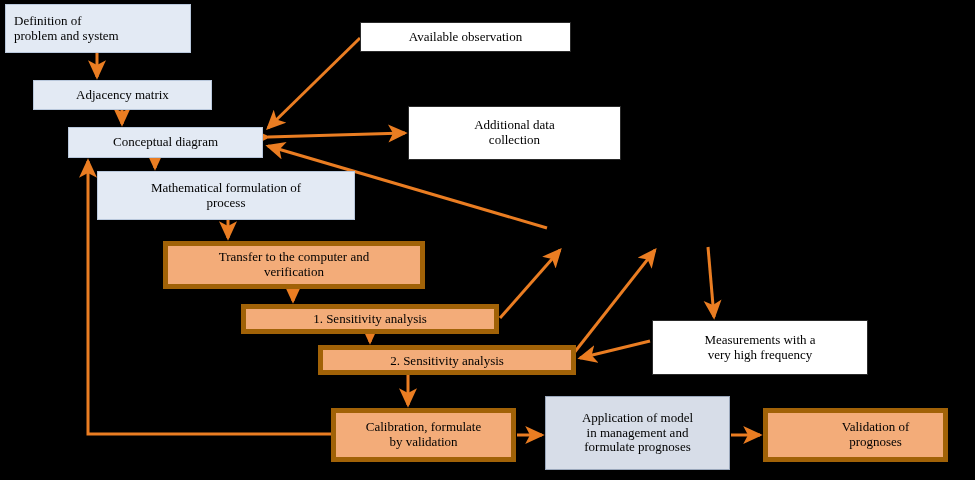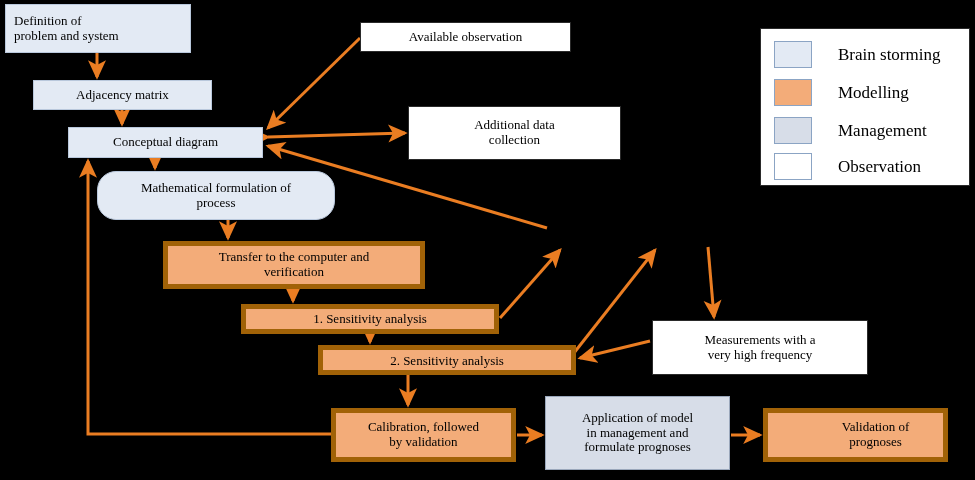--- a/index.html
+++ b/index.html
@@ -60,36 +60,36 @@
   <div class="node brain" style="left:5px;top:4px;width:186px;height:49px;justify-content:flex-start;text-align:left;padding-left:8px;">
     <span style="white-space:pre-line;">Definition of
 problem and system</span>
   </div>
   <div class="node brain" style="left:33px;top:80px;width:179px;height:30px;">
     <span style="white-space:pre-line;">Adjacency matrix</span>
   </div>
   <div class="node brain" style="left:68px;top:127px;width:195px;height:31px;">
     <span style="white-space:pre-line;">Conceptual diagram</span>
   </div>
-  <div class="node brain" style="left:97px;top:171px;width:238px;height:49px;border-radius:19px;">
+  <div class="node brain" style="left:97px;top:171px;width:258px;height:49px;">
     <span style="white-space:pre-line;">Mathematical formulation of
 process</span>
   </div>
   <div class="node model" style="left:163px;top:241px;width:262px;height:48px;">
     <span style="white-space:pre-line;">Transfer to the computer and
 verification</span>
   </div>
   <div class="node model" style="left:241px;top:304px;width:258px;height:30px;">
     <span style="white-space:pre-line;">1. Sensitivity analysis</span>
   </div>
   <div class="node model" style="left:318px;top:345px;width:258px;height:30px;align-items:flex-end;">
     <span style="white-space:pre-line;">2. Sensitivity analysis</span>
   </div>
   <div class="node model" style="left:331px;top:408px;width:185px;height:54px;">
-    <span style="white-space:pre-line;">Calibration, followed
+    <span style="white-space:pre-line;">Calibration, formulate
 by validation</span>
   </div>
   <div class="node observe" style="left:360px;top:22px;width:211px;height:30px;">
     <span style="white-space:pre-line;">Available observation</span>
   </div>
   <div class="node observe" style="left:408px;top:106px;width:213px;height:54px;">
     <span style="white-space:pre-line;">Additional data
 collection</span>
   </div>
   <div class="node observe" style="left:652px;top:320px;width:216px;height:55px;">
@@ -99,32 +99,14 @@
   <div class="node manage" style="left:545px;top:396px;width:185px;height:74px;">
     <span style="white-space:pre-line;">Application of model
 in management and
 formulate prognoses</span>
   </div>
   <div class="node model" style="left:763px;top:408px;width:185px;height:54px;padding-left:44px;">
     <span style="white-space:pre-line;">Validation of
 prognoses</span>
   </div>
 
-  <div id="legend" style="left:760px;top:28px;width:210px;height:158px;">
-    <div class="lrow" style="left:13px;top:12px;">
-      <span class="sw brain"></span>
-      <span class="ltext">Brain storming</span>
-    </div>
-    <div class="lrow" style="left:13px;top:50px;">
-      <span class="sw model"></span>
-      <span class="ltext">Modelling</span>
-    </div>
-    <div class="lrow" style="left:13px;top:88px;">
-      <span class="sw manage"></span>
-      <span class="ltext">Management</span>
-    </div>
-    <div class="lrow" style="left:13px;top:124px;">
-      <span class="sw observe"></span>
-      <span class="ltext">Observation</span>
-    </div>
-  </div>
 
 </div>
 
 </body></html>

